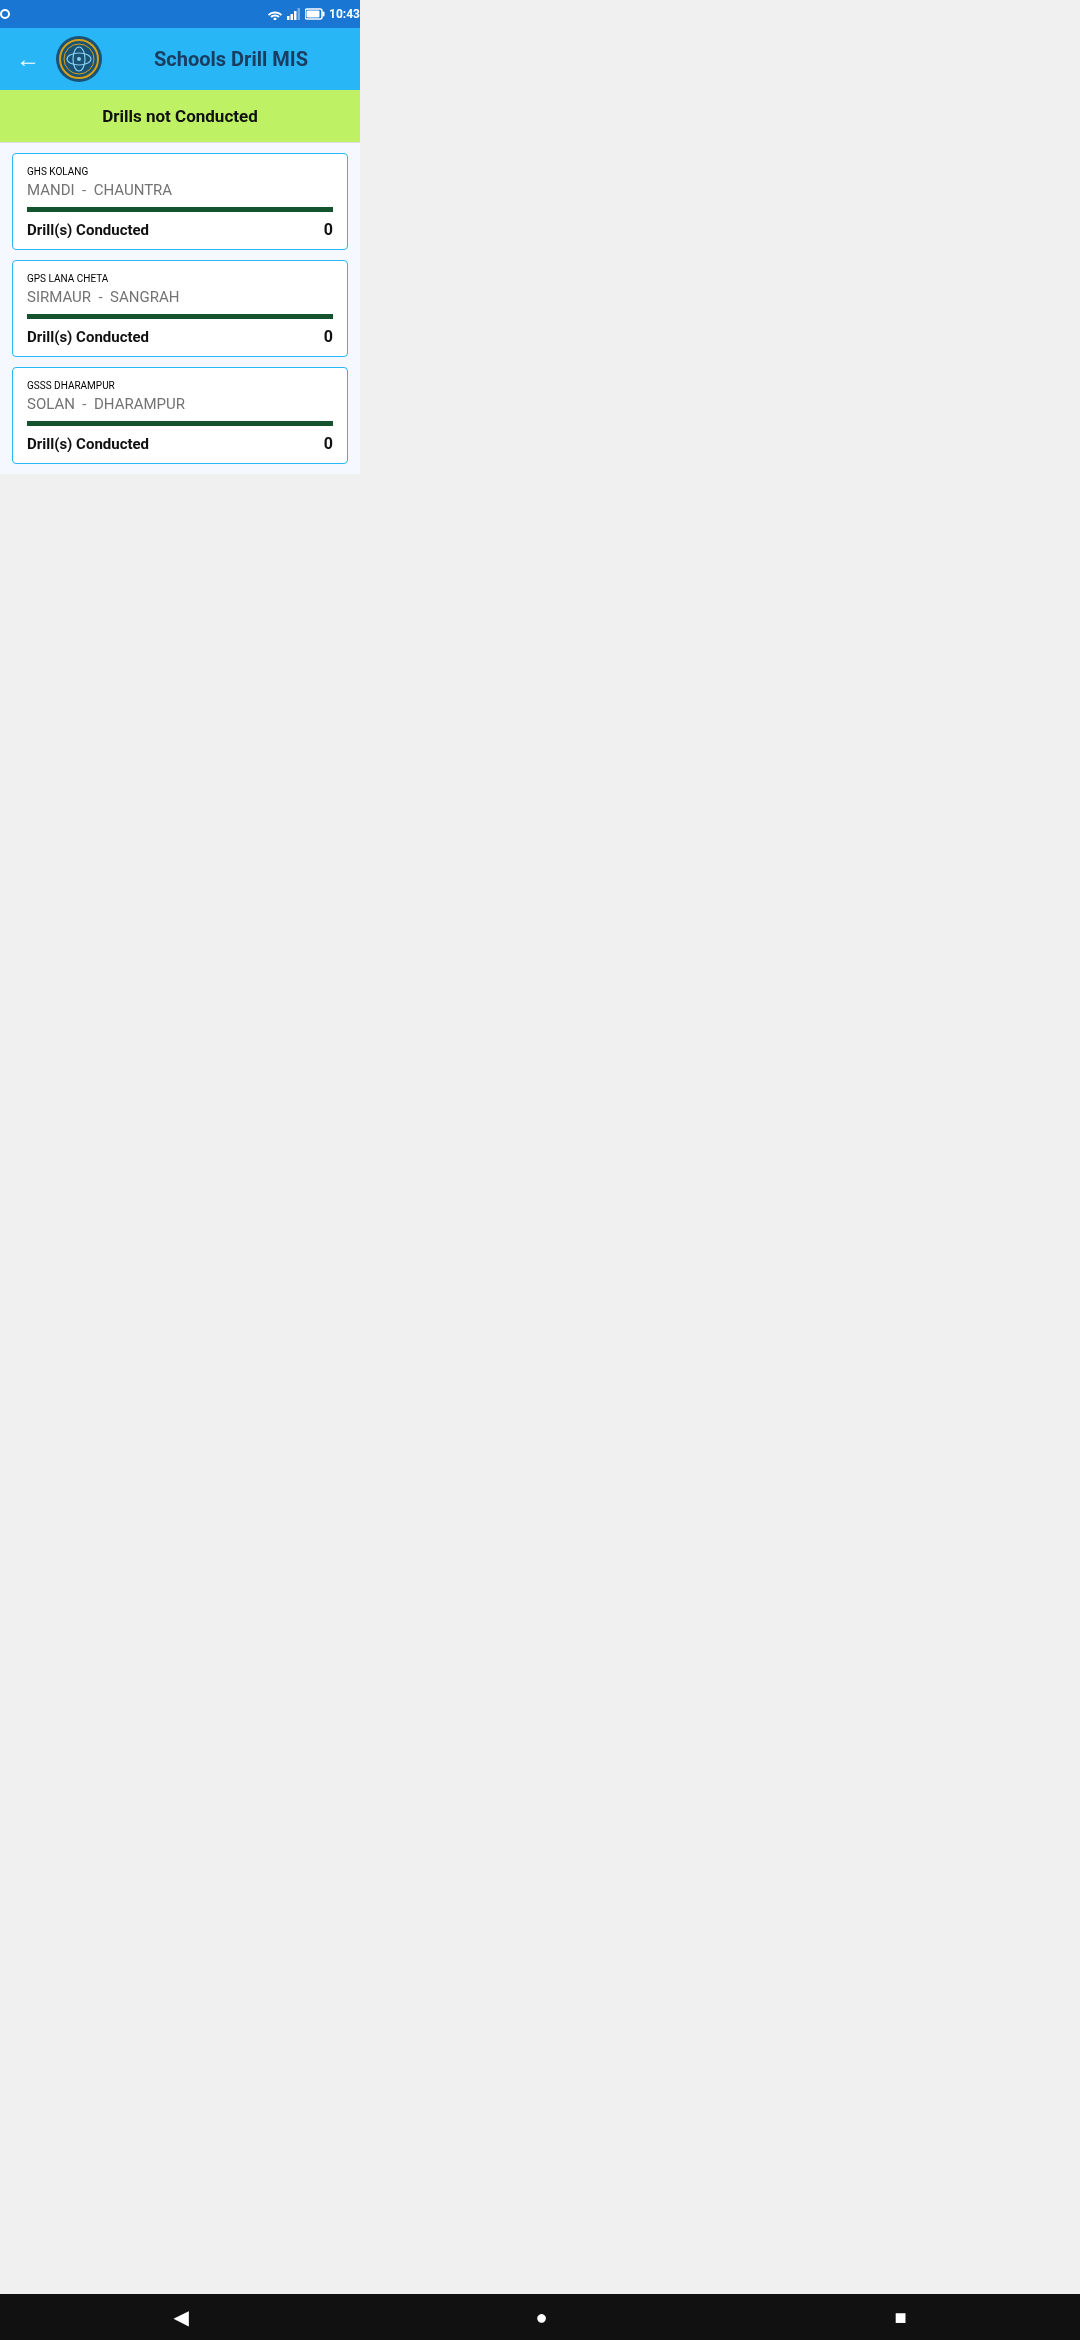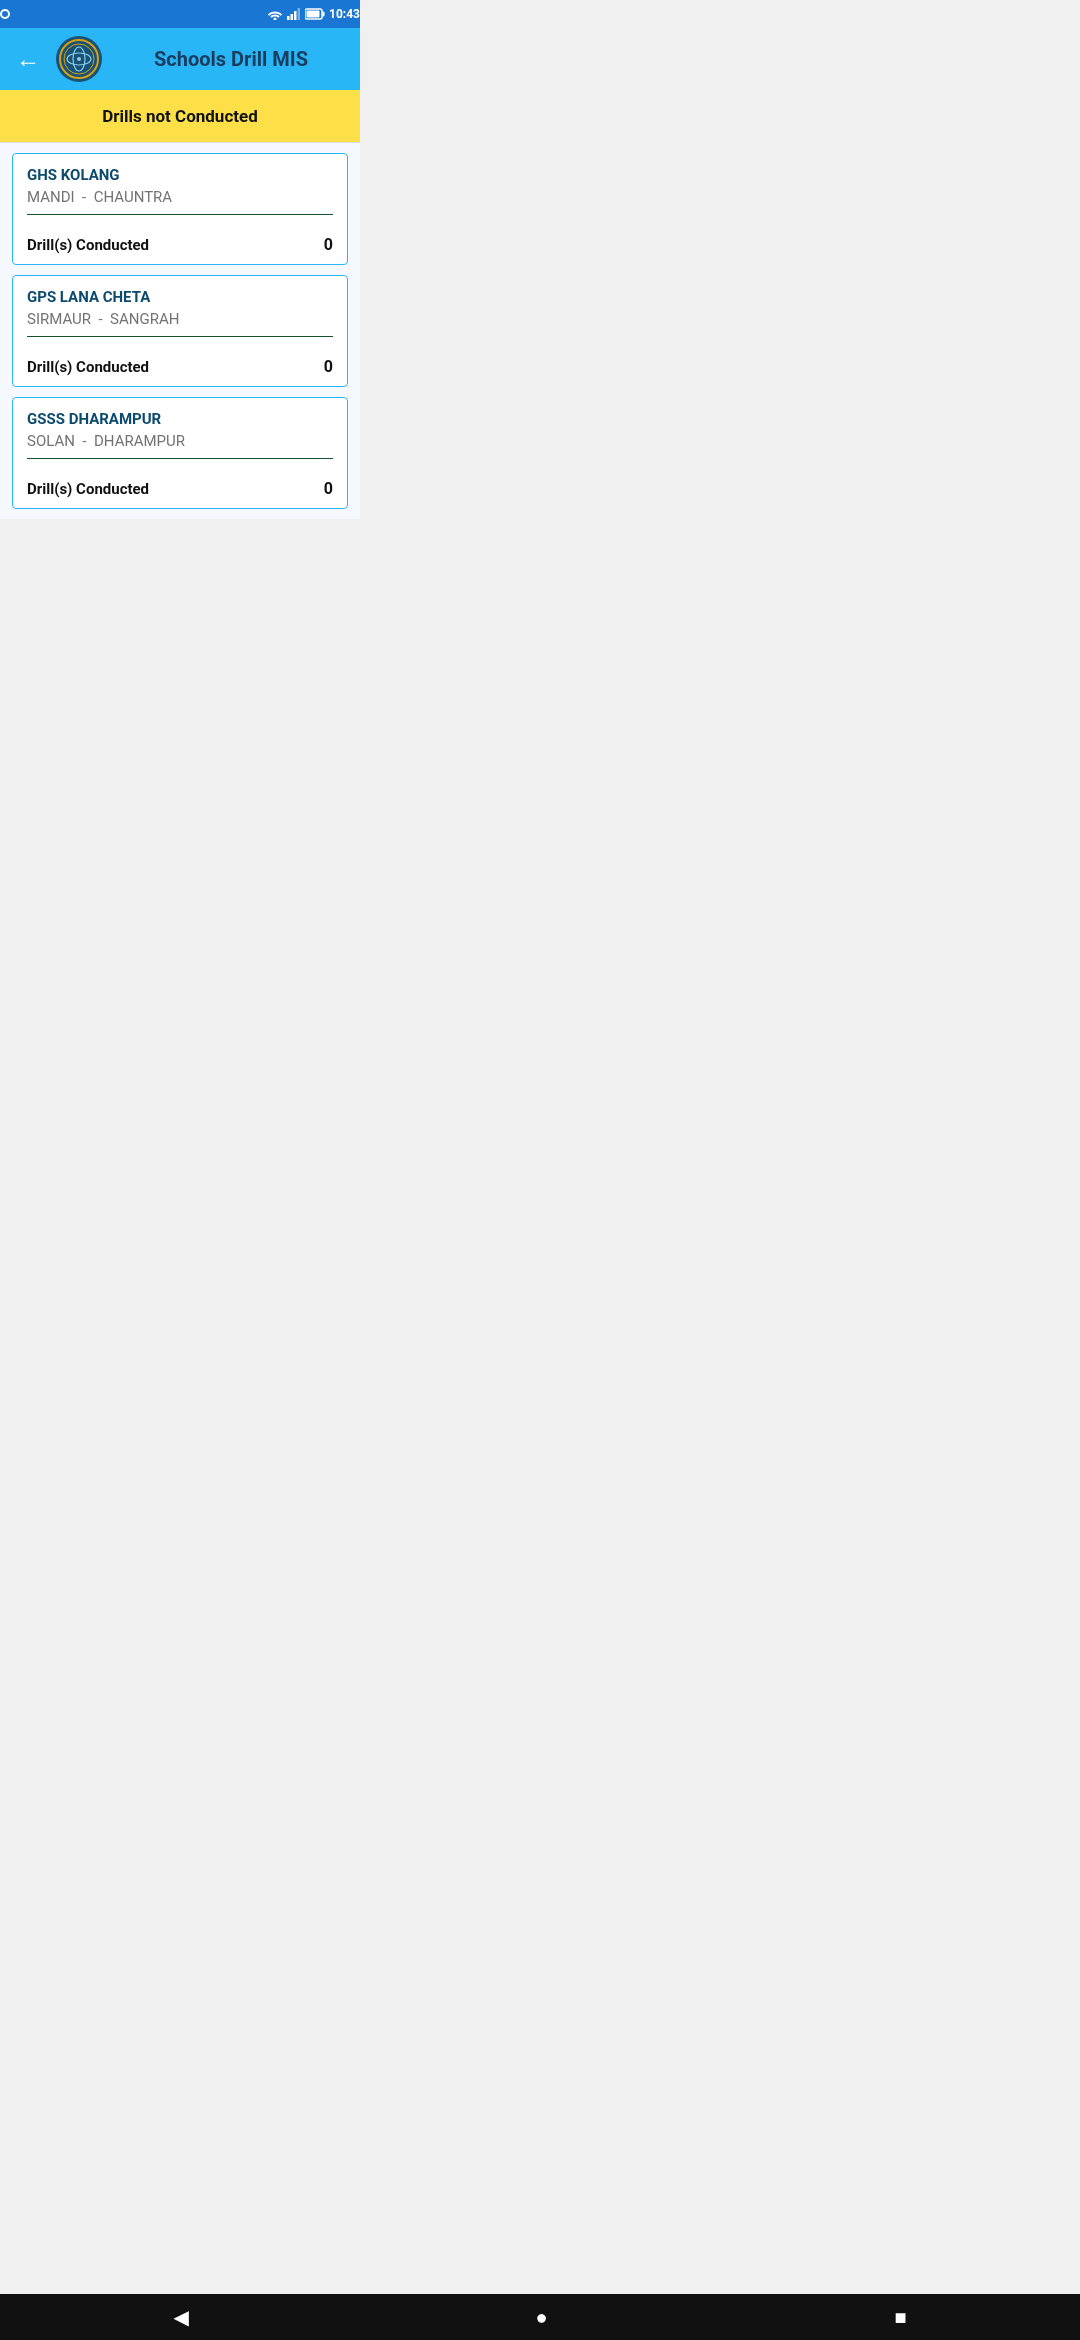--- a/index.html
+++ b/index.html
@@ -89,21 +89,21 @@
     }
 
     
     .page-content {
       background: #f5f8ff;
       flex: 1;
       padding: 0;
     }
 
     .section-header {
-      background: #fde047;
+      background: #bef264;
       padding: 16px;
       text-align: center;
       border-bottom: 1px solid #ddd;
     }
 
     .section-header-text {
       font-size: 17px;
       font-weight: bold;
       color: #111;
     }
@@ -117,38 +117,38 @@
     }
 
     .school-card {
       background: white;
       border: 1.5px solid #29b6f6;
       border-radius: 4px;
       padding: 12px 14px 10px 14px;
     }
 
     .school-name {
-      font-size: 15px;
-      font-weight: bold;
-      color: #0c4a6e;
+      font-size: 10px;
+      font-weight: normal;
+      color: #000000;
       margin-bottom: 4px;
     }
 
     .school-location {
       font-size: 15px;
       color: #737373;
       margin-bottom: 8px;
     }
 
     .drills-row {
       display: flex;
       justify-content: space-between;
       align-items: center;
-      border-top: 1px solid #14532d;
-      padding-top: 20px;
+      border-top: 5px solid #14532d;
+      padding-top: 8px;
     }
 
     .drills-label {
       font-size: 15px;
       font-weight: bold;
       color: #111;
     }
 
     .drills-count {
       font-size: 16px;

